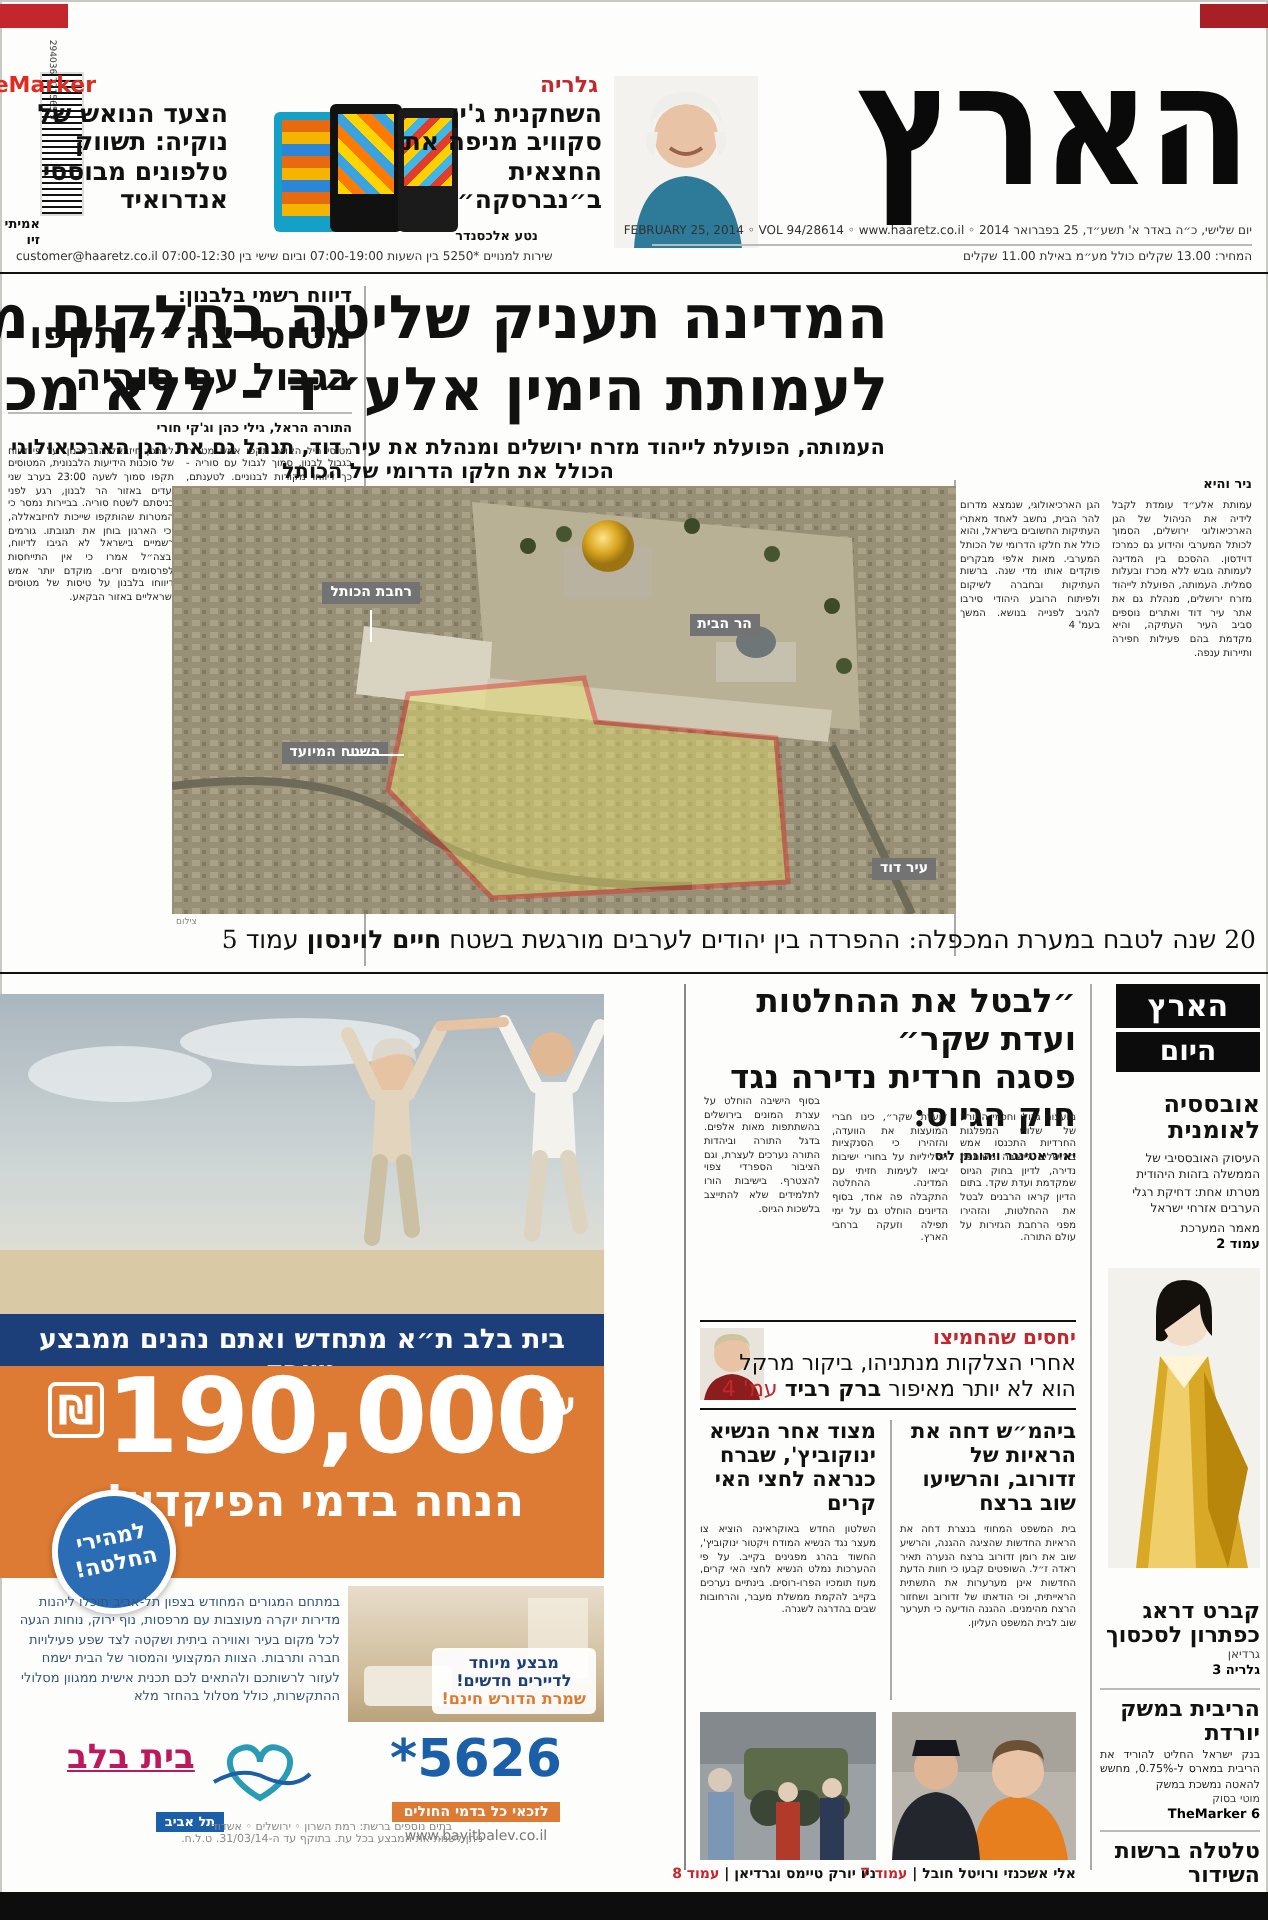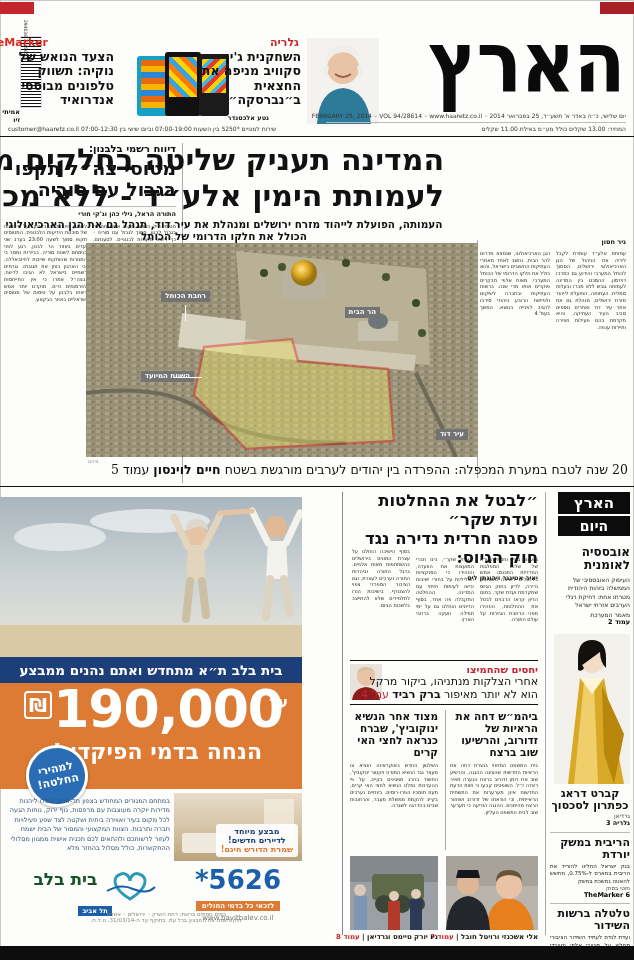--- a/index.html
+++ b/index.html
@@ -88,21 +88,21 @@
     <div class="body-txt" style="margin-top:5px;column-count:2;column-gap:6px;height:250px;">מטוסי חיל האוויר תקפו אמש מטרות בגבול לבנון, סמוך לגבול עם סוריה - כך דיווחו מקורות לבנוניים. לטענתם, הותקפו בסיסי חיזבאללה. ישראל סירבה להגיב לדיווחים. זו התקיפה הראשונה המיוחסת לישראל בגבול סוריה-לבנון השנה, אך על פי פרסומים בתקשורת הזרה, בשנה האחרונה תקפה ישראל כמה פעמים שיירות נשק שהיו בדרכן מסוריה לחיזבאללה בלבנון. כל התקיפות המיוחסות לישראל כוונו נגד משלוחי נשק מתקדם שנועדו לארגון חיזבאללה בלבנון. על פי דיווח של סוכנות הידיעות הלבנונית, המטוסים תקפו סמוך לשעה 23:00 בערב שני יעדים באזור הר לבנון, רגע לפני כניסתם לשטח סוריה. בביירות נמסר כי המטרות שהותקפו שייכות לחיזבאללה, וכי הארגון בוחן את תגובתו. גורמים רשמיים בישראל לא הגיבו לדיווח, ובצה״ל אמרו כי אין התייחסות לפרסומים זרים. מוקדם יותר אמש דיווחו בלבנון על טיסות של מטוסים ישראליים באזור הבקאע.</div>
   </div>
   <div class="abs rule-v" style="left:182px;top:143px;height:340px;"></div>
 
   <div class="abs" style="right:0;top:140px;width:634px;">
     <div class="hl serifish" style="position:absolute;right:190px;left:4px;top:2px;font-size:30px;text-align:center;white-space:nowrap;">המדינה תעניק שליטה בחלקים מהכותל</div>
     <div class="hl serifish" style="position:absolute;right:190px;left:4px;top:38px;font-size:30px;text-align:center;white-space:nowrap;">לעמותת הימין אלע״ד - ללא מכרז</div>
     <div class="hl" style="position:absolute;right:190px;left:4px;top:78px;font-size:10.5px;text-align:center;">העמותה, הפועלת לייהוד מזרח ירושלים ומנהלת את עיר דוד, תנהל גם את הגן הארכיאולוגי הכולל את חלקו הדרומי של הכותל</div>
   </div>
 
-  <div class="abs byline" style="right:8px;top:238px;">ניר חסון</div>
+  <div class="abs byline" style="right:8px;top:238px;">ניר והיא</div>
   <div class="abs body-txt" style="right:8px;top:250px;width:70px;height:228px;">עמותת אלע״ד עומדת לקבל לידיה את הניהול של הגן הארכיאולוגי ירושלים, הסמוך לכותל המערבי והידוע גם כמרכז דוידסון. ההסכם בין המדינה לעמותה גובש ללא מכרז ובעלות סמלית. העמותה, הפועלת לייהוד מזרח ירושלים, מנהלת גם את אתר עיר דוד ואתרים נוספים סביב העיר העתיקה, והיא מקדמת בהם פעילות חפירה ותיירות ענפה.</div>
   <div class="abs body-txt" style="right:84px;top:250px;width:70px;height:228px;">הגן הארכיאולוגי, שנמצא מדרום להר הבית, נחשב לאחד מאתרי העתיקות החשובים בישראל, והוא כולל את חלקו הדרומי של הכותל המערבי. מאות אלפי מבקרים פוקדים אותו מדי שנה. ברשות העתיקות ובחברה לשיקום ולפיתוח הרובע היהודי סירבו להגיב לפנייה בנושא. המשך בעמ' 4</div>
   <div class="abs rule-v" style="right:156px;top:240px;height:238px;"></div>
 
   <div class="abs" style="left:86px;top:243px;width:392px;height:214px;">
     <svg width="392" height="214" viewBox="0 0 392 214">
       <defs>
         <pattern id="city" width="9" height="6" patternUnits="userSpaceOnUse">
           <rect width="9" height="6" fill="#9a9279"></rect>
           <rect x="1" y="1" width="4" height="3" fill="#b3ab91"></rect>
@@ -172,21 +172,21 @@
       <path d="M14 150 L26 44 L50 44 L70 150 Z" fill="#d8a927"></path>
       <path d="M20 150 L30 48 L40 48 L44 150 Z" fill="#f0cf6a"></path>
       <path d="M48 52 L70 100 L60 150 L50 120 Z" fill="#b8860b"></path>
       <path d="M26 44 L38 60 L50 44 Z" fill="#fff4d6"></path>
       <circle cx="38" cy="26" r="13" fill="#f2ddc8"></circle>
       <path d="M24 24 Q24 6 38 6 Q52 6 52 24 L52 34 Q46 28 46 18 Q38 24 24 34 Z" fill="#14100c"></path>
       <path d="M24 24 L24 36 Q28 38 30 34 Z" fill="#14100c"></path>
     </svg>
 
     
-    <div class="rail-t" style="margin-top:0;text-align:center;font-size:11px;">קברט דראג כפתרון לסכסוך</div>
+    <div class="rail-t" style="margin-top:12px;text-align:right;font-size:11px;">קברט דראג כפתרון לסכסוך</div>
     <div style="font-size:6px;color:#444;text-align:right;">גרדיאן</div>
     <div class="pageref" style="text-align:right;">גלריה 3</div>
     <div class="rule-h-thin" style="margin-top:5px;"></div>
     
     <div class="rail-t" style="margin-top:4px;text-align:right;font-size:11px;">הריבית במשק יורדת</div>
     <div class="body-txt" style="margin-top:2px;font-size:5.5px;">בנק ישראל החליט להוריד את הריבית במארס ל-0.75%, מחשש להאטה נמשכת במשק</div>
     <div style="font-size:5.5px;color:#444;text-align:right;">מוטי בסוק</div>
     <div class="pageref" style="text-align:right;direction:ltr;">TheMarker 6</div>
     <div class="rule-h-thin" style="margin-top:4px;"></div>
     
@@ -344,21 +344,21 @@
       <div style="color:#1b5fa8;font-weight:bold;font-size:26px;direction:ltr;line-height:1;">*5626</div>
       <div style="background:#dd7a33;color:#fff;font-size:7px;font-weight:bold;display:inline-block;padding:1px 6px;margin-top:2px;">לזכאי כל בדמי החולים</div>
       <div style="color:#777;font-size:7px;direction:ltr;margin-top:2px;">www.bayitbalev.co.il</div>
     </div>
 
     <div class="abs" style="left:30px;top:372px;width:130px;text-align:center;">
       <svg width="54" height="34" viewBox="0 0 54 34">
         <path d="M27 30 C10 20 8 8 18 5 C24 3 27 9 27 12 C27 9 30 3 36 5 C46 8 44 20 27 30 Z" fill="none" stroke="#2a9bb5" stroke-width="3"></path>
         <path d="M4 22 Q18 14 30 20 Q44 26 52 18" fill="none" stroke="#1b5fa8" stroke-width="2"></path>
       </svg>
-      <span style="color:#14532d;font-weight:bold;font-size:17px;vertical-align:top;">בית בלב</span>
+      <span style="color:#be185d;font-weight:bold;font-size:17px;vertical-align:top;text-decoration:underline;">בית בלב</span>
       <span style="background:#1b5fa8;color:#fff;font-size:6.5px;font-weight:bold;padding:1px 4px;vertical-align:top;">תל אביב</span>
     </div>
 
     <div class="abs" style="left:30px;top:414px;width:272px;text-align:center;">
       <div class="tiny" style="font-size:5.5px;color:#8a8a8a;">בתים נוספים ברשת: רמת השרון ◦ ירושלים ◦ אשדוד</div>
       <div class="tiny" style="font-size:5.5px;color:#8a8a8a;">ניתן לשנות את המבצע בכל עת. בתוקף עד ה-31/03/14. ט.ל.ח.</div>
     </div>
   </div>
 
   <div class="abs" style="left:0;top:946px;width:634px;height:14px;background:#0d0d0d;"></div>

